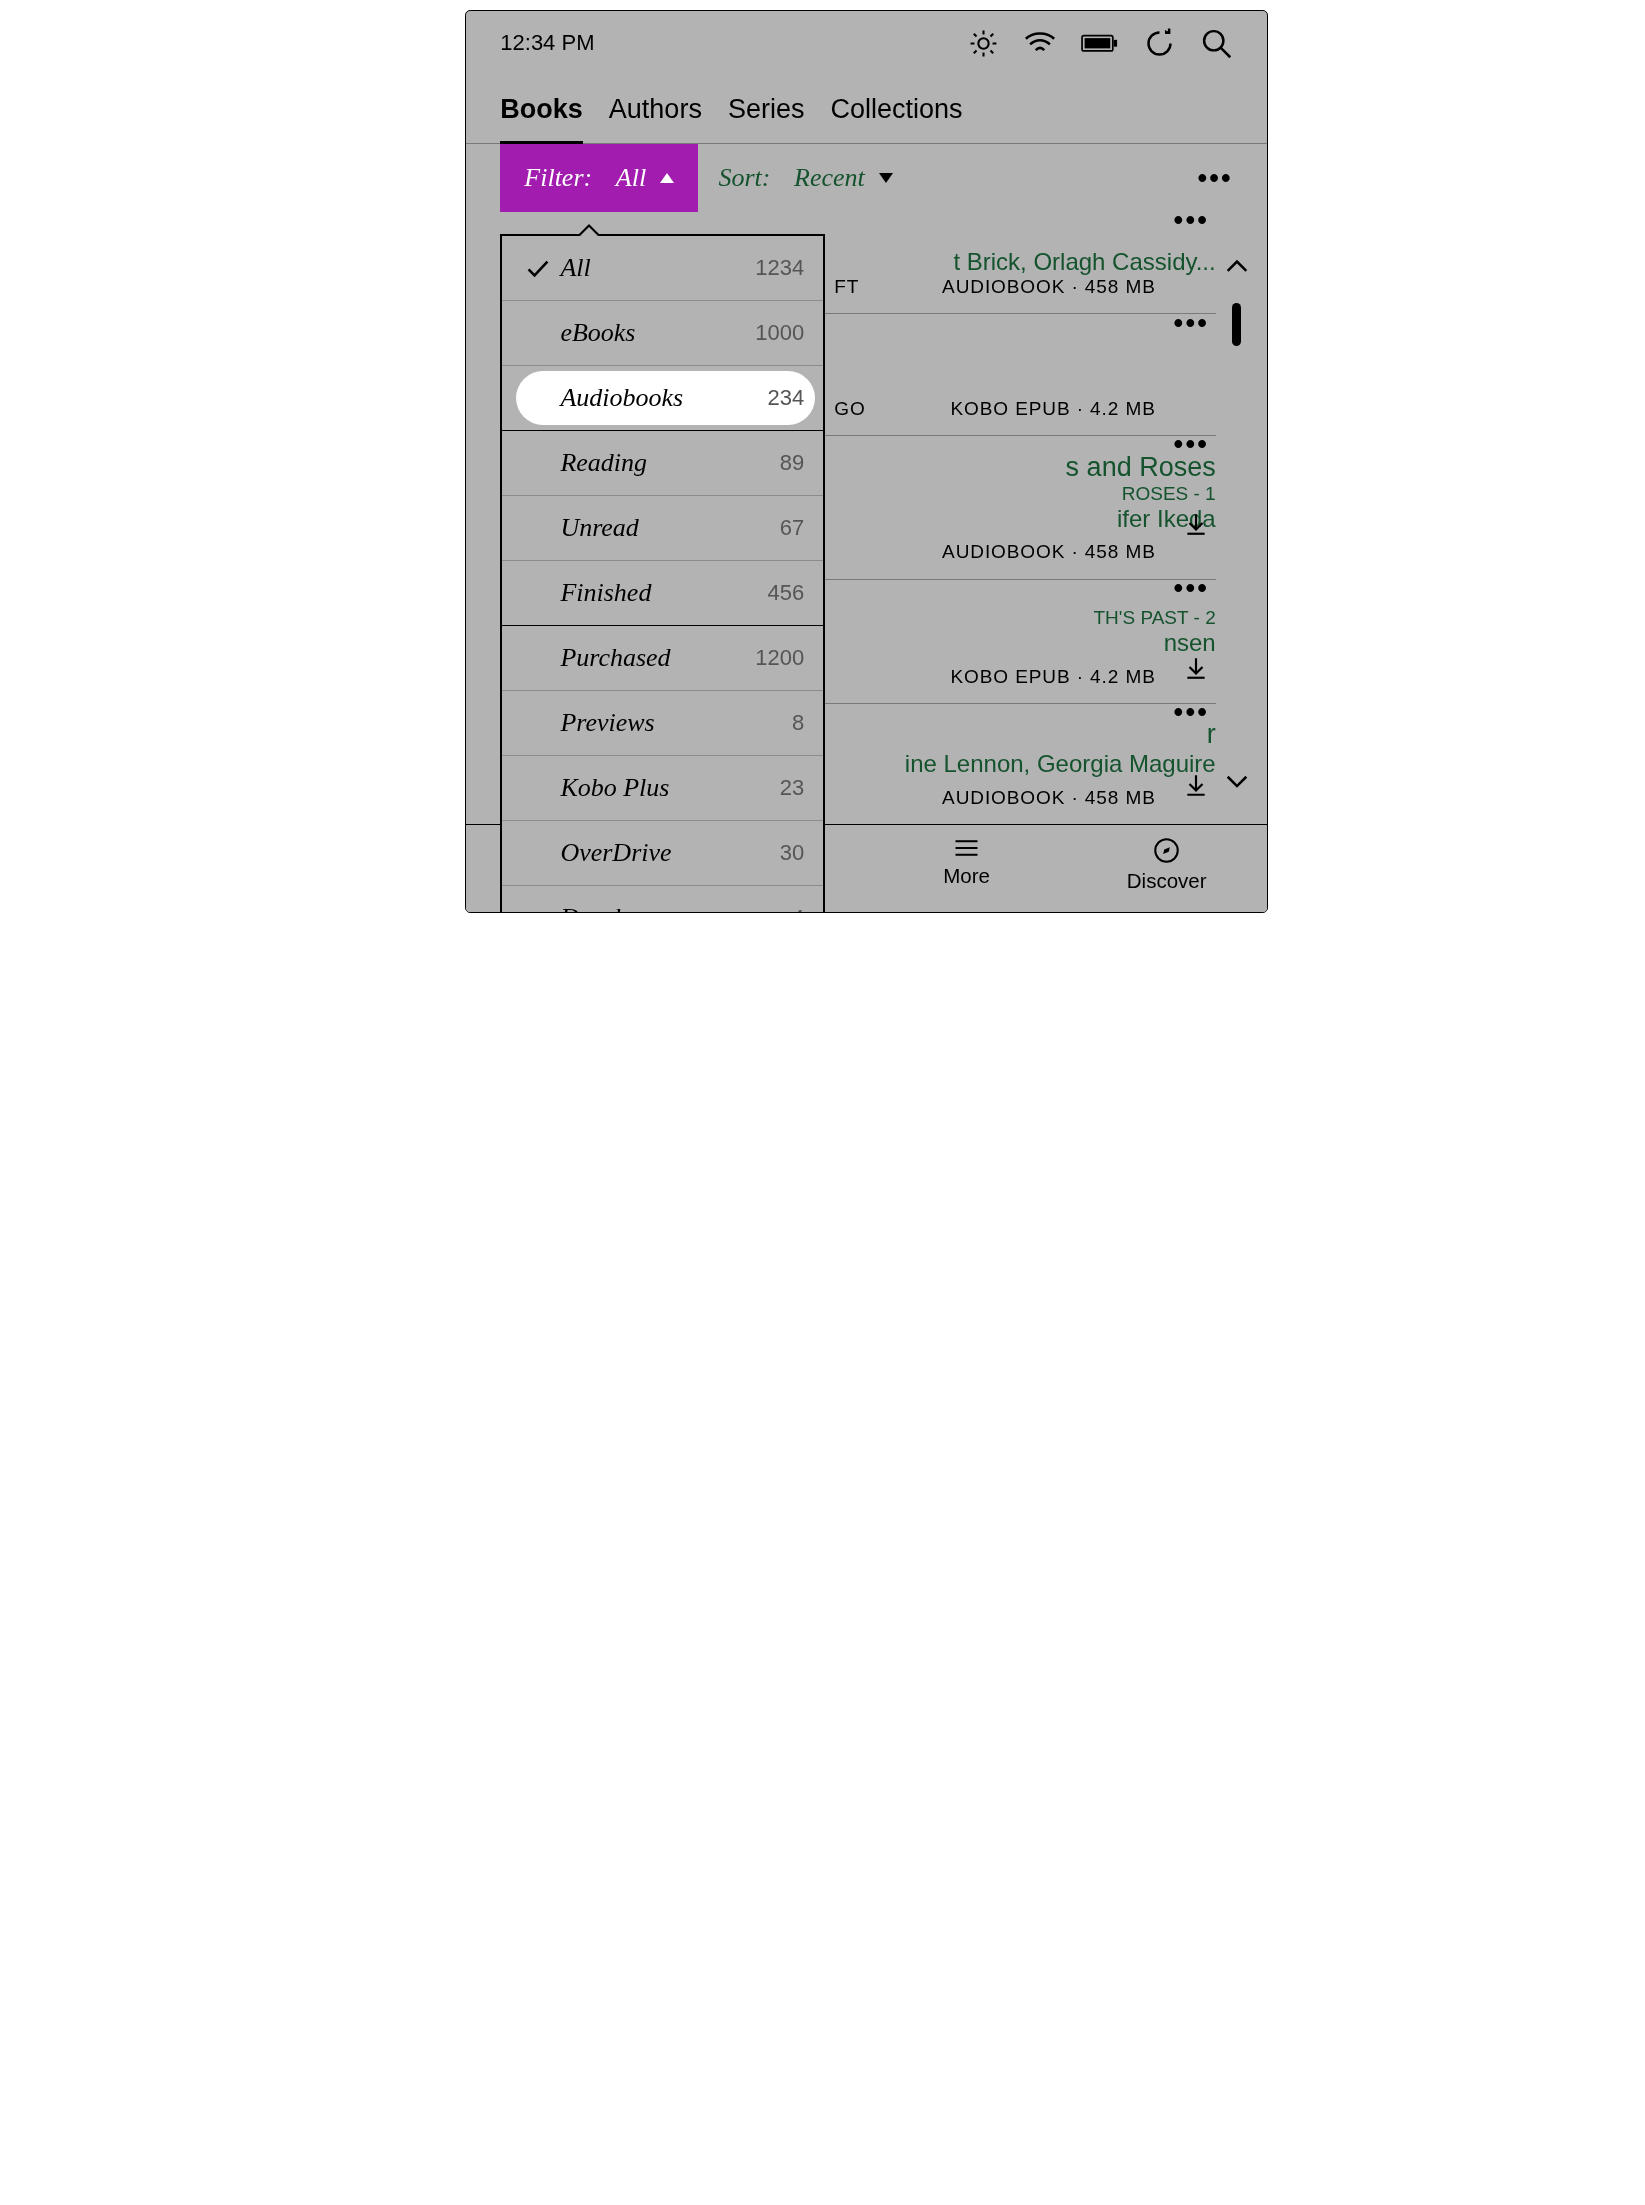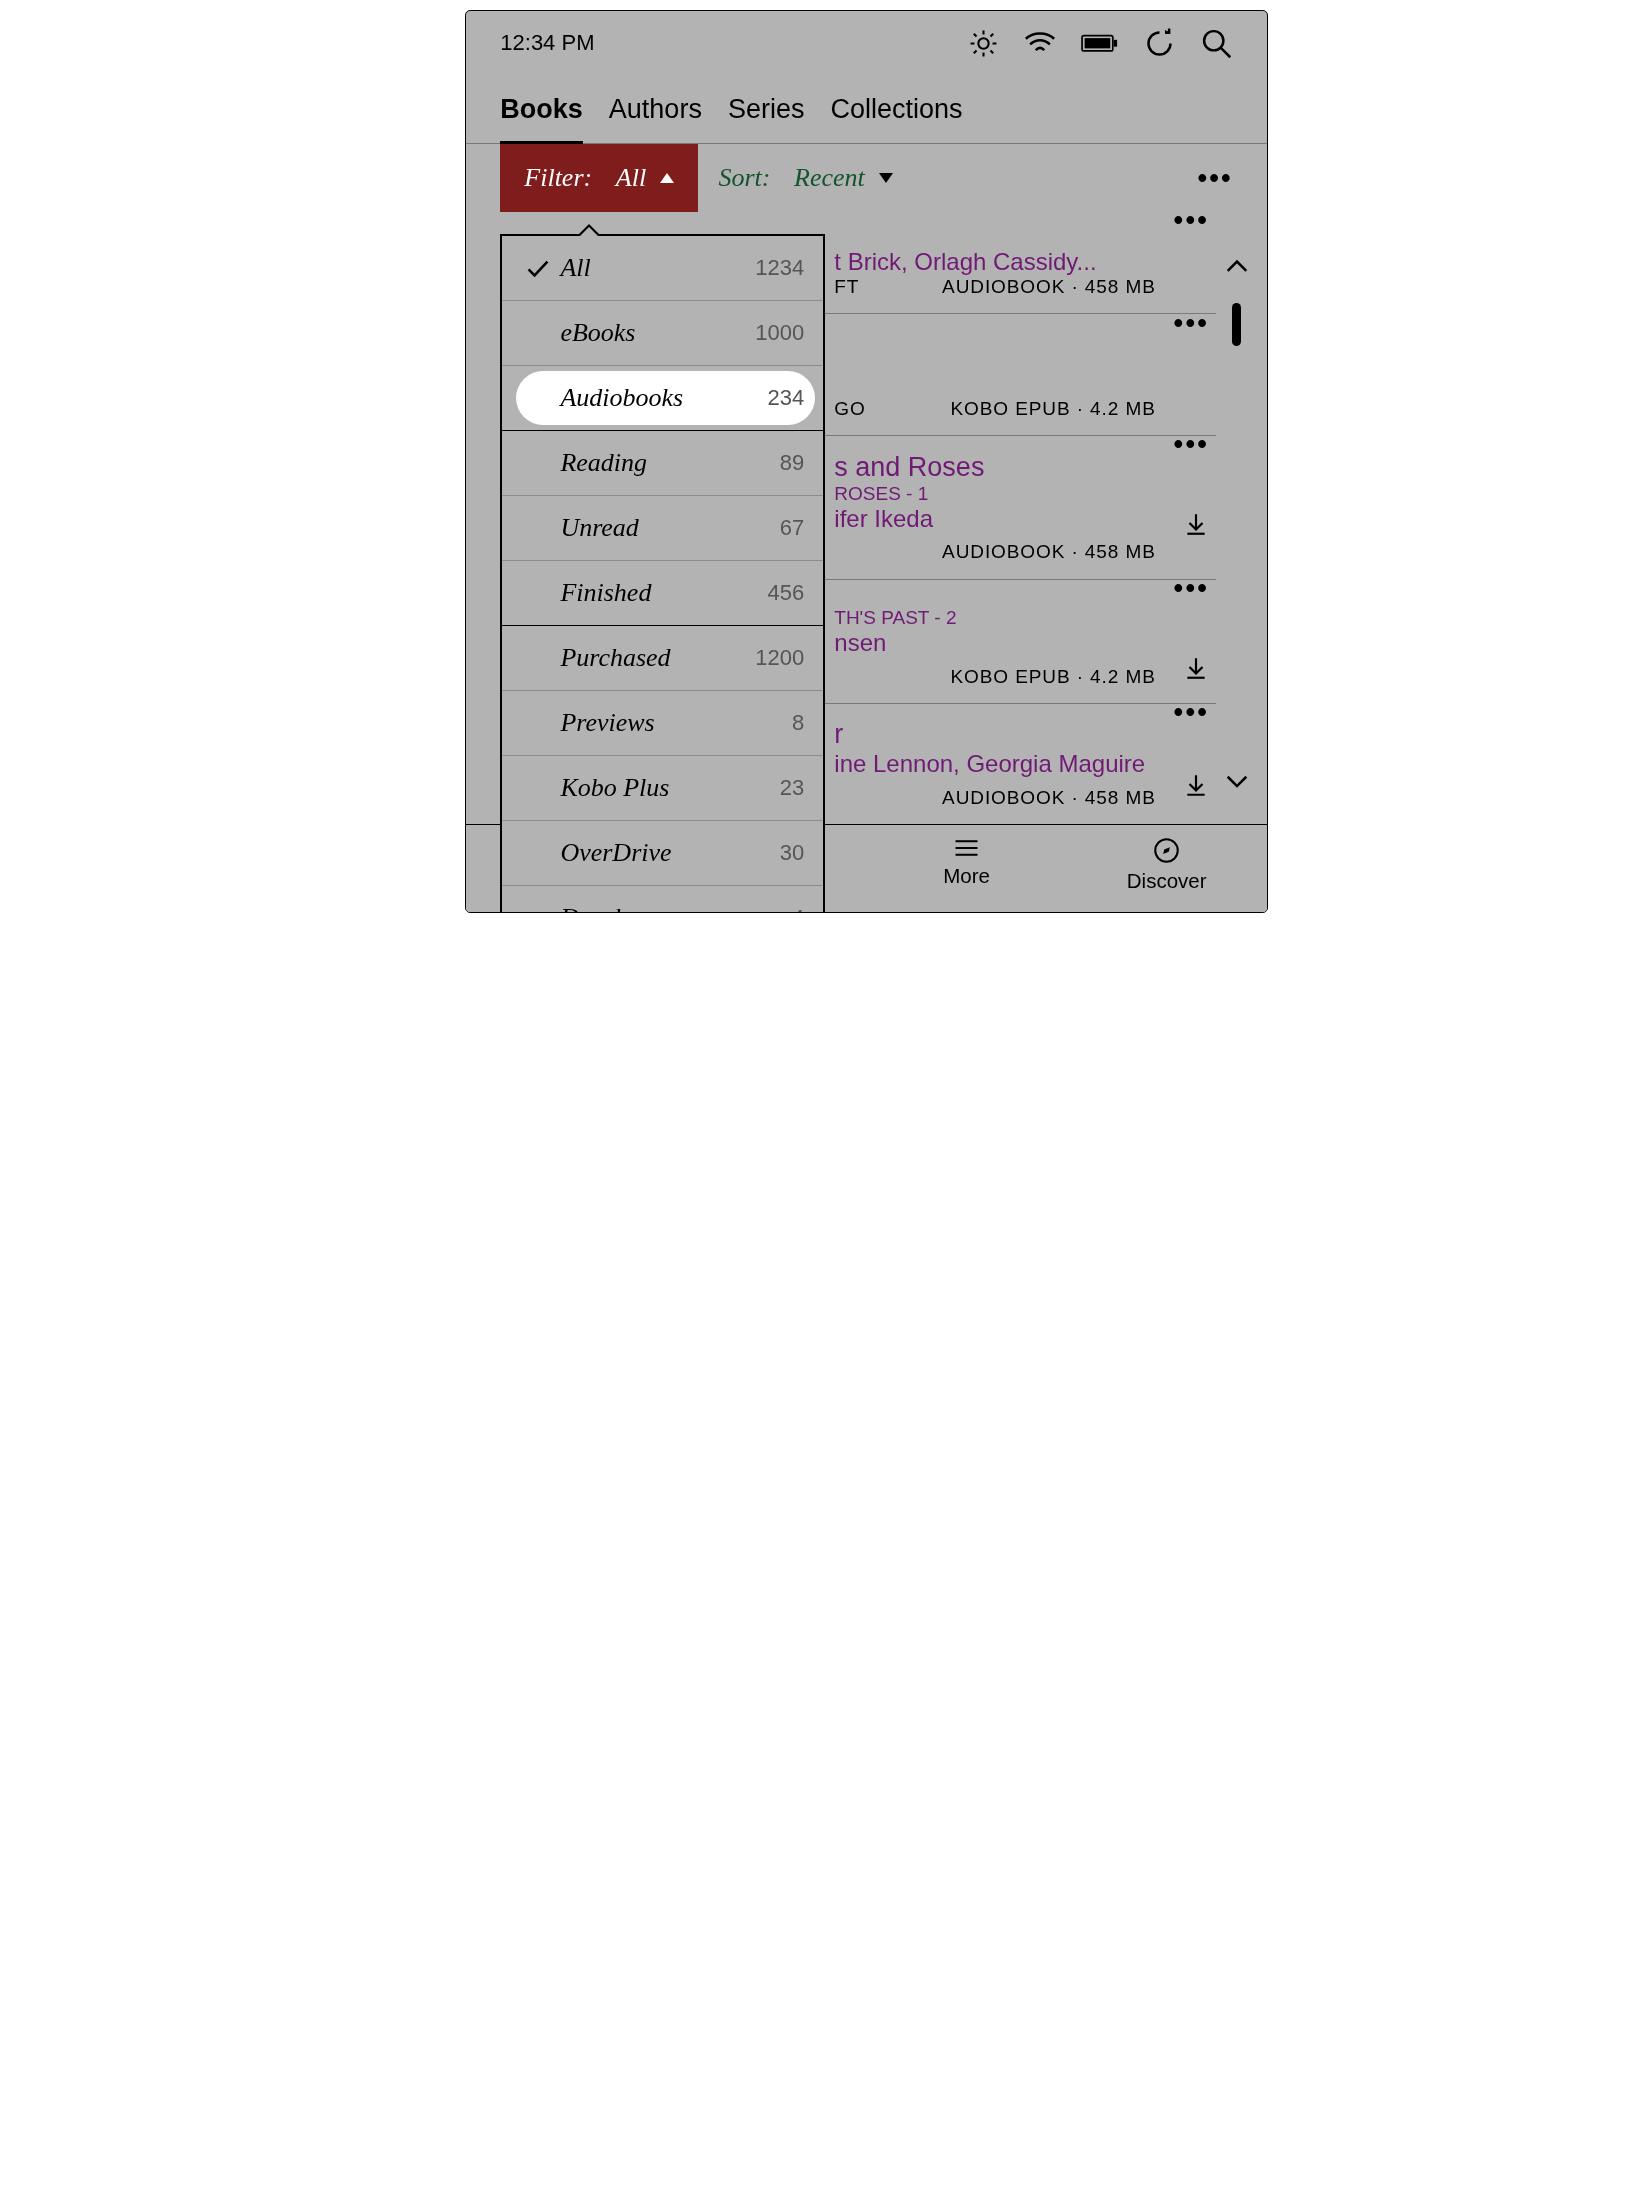--- a/index.html
+++ b/index.html
@@ -67,21 +67,21 @@
   }
 
   
   .toolbar {
     display: flex;
     align-items: center;
     padding: 0 34px 0 0;
     position: relative;
   }
   .filter-btn {
-    background: #7f1d1d;
+    background: #a21caf;
     color: #fff;
     font-style: italic;
     font-size: 26px;
     padding: 19px 24px;
     display: flex;
     align-items: center;
     gap: 8.6px;
     cursor: pointer;
     margin-left: 34px;
     justify-content: space-between;
@@ -187,23 +187,24 @@
   }
   .book-row .dl-icon {
     position: absolute;
     right: 6.8px;
     top: 50px;
     cursor: pointer;
   }
   .peek {
     font-family: -apple-system, "Helvetica Neue", Arial, sans-serif;
     font-size: 24px;
-    color: #701a75;
+    color: #14532d;
     margin-left: 334px;
     white-space: nowrap;
+    text-align: right;
   }
   .peek.title { font-size: 27px; }
   .peek.series { font-size: 19px; }
   .peek.meta {
     font-size: 19px;
     letter-spacing: 0.9px;
     color: #000;
     margin-top: 8.6px;
     text-align: right;
     padding-right: 60px;

